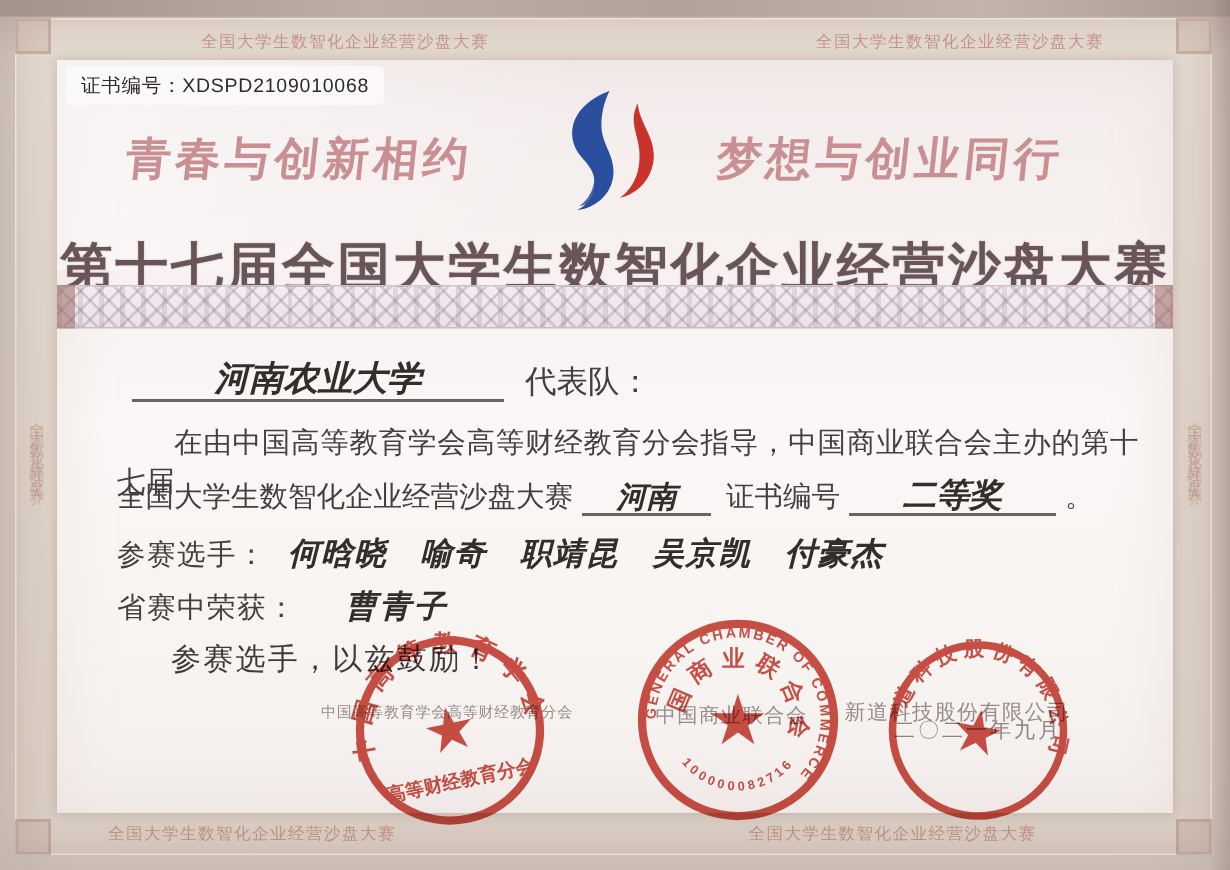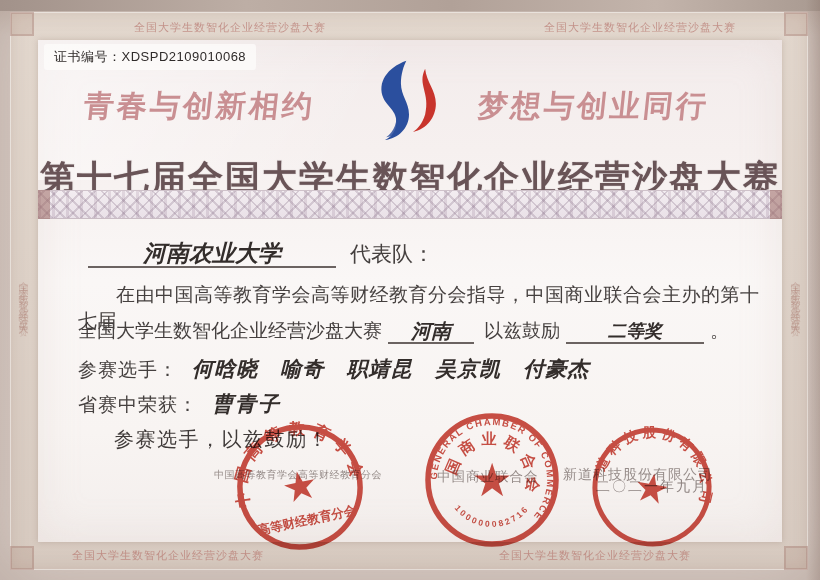--- a/index.html
+++ b/index.html
@@ -49,27 +49,27 @@
   .band-cap{position:absolute;top:150px;width:12px;height:29px;background:#9d6a63;opacity:.55;}
   
   .print{color:#45403f;}
   .hand{font-family:"DejaVu Serif","Liberation Serif",serif;font-style:italic;font-weight:bold;color:#332d2b;}
   .blank{display:inline-block;border-bottom:2px solid #6b6361;text-align:center;line-height:1.05;}
   .team-line{position:absolute;left:50px;top:200px;font-size:21px;display:flex;align-items:flex-end;}
   .team-line .blank{width:248px;font-size:23px;padding-bottom:1px;}
   .line1{position:absolute;left:40px;top:242px;width:692px;font-size:19px;letter-spacing:.5px;text-indent:2em;}
   .line2{position:absolute;left:40px;top:278px;width:700px;font-size:19px;display:flex;align-items:flex-end;white-space:nowrap;}
   .line2 .blank.prov{width:86px;font-size:20px;margin:0 6px;}
-  .line2 .blank.award{width:138px;font-size:18px;margin:0 6px;font-family:Liberation Mono, monospace;}
+  .line2 .blank.award{width:138px;font-size:22px;margin:0 6px;}
   .line2 .mid{margin-left:4px;}
   .row-label{font-size:19px;letter-spacing:1px;}
   .players-line{position:absolute;left:40px;top:315px;font-size:19px;display:flex;align-items:baseline;}
   .players-line .hand{font-size:21px;margin-left:14px;word-spacing:14px;letter-spacing:1px;}
   .teacher-line{position:absolute;left:40px;top:350px;font-size:19px;display:flex;align-items:baseline;}
-  .teacher-line .hand{font-size:21px;margin-left:14px;letter-spacing:2px;}
+  .teacher-line .hand{font-size:21px;margin-left:32px;letter-spacing:2px;}
   .closing{position:absolute;left:76px;top:386px;font-size:20px;letter-spacing:1.5px;color:#3f3a39;}
   
   .org{position:absolute;font-size:13px;color:#97formatted;}
   .org,.date{position:absolute;color:#968c89;white-space:nowrap;z-index:2;}
   .org1{left:176px;top:428px;font-size:10px;letter-spacing:.5px;}
   .org2{left:399px;top:428px;font-size:13.5px;letter-spacing:1px;}
   .org3{left:525px;top:426px;font-size:14px;letter-spacing:1px;}
   .date{left:558px;top:438px;font-size:14px;letter-spacing:2px;color:#8d8380;}
   
   .seal{position:absolute;z-index:3;opacity:.88;mix-blend-mode:multiply;}
@@ -117,21 +117,21 @@
     <div class="team-line print">
       <span class="blank hand">河南农业大学</span>
       <span style="margin-left:14px">代表队：</span>
     </div>
 
     <div class="line1 print">在由中国高等教育学会高等财经教育分会指导，中国商业联合会主办的第十七届</div>
 
     <div class="line2 print">
       <span>全国大学生数智化企业经营沙盘大赛</span>
       <span class="blank prov hand">河南</span>
-      <span class="mid">以兹鼓励</span>
+      <span class="mid">证书编号</span>
       <span class="blank award hand">二等奖</span>
       <span>。</span>
     </div>
 
     <div class="players-line print">
       <span class="row-label">参赛选手：</span>
       <span class="hand">何晗晓 喻奇 职靖昆 吴京凯 付豪杰</span>
     </div>
 
     <div class="teacher-line print">

